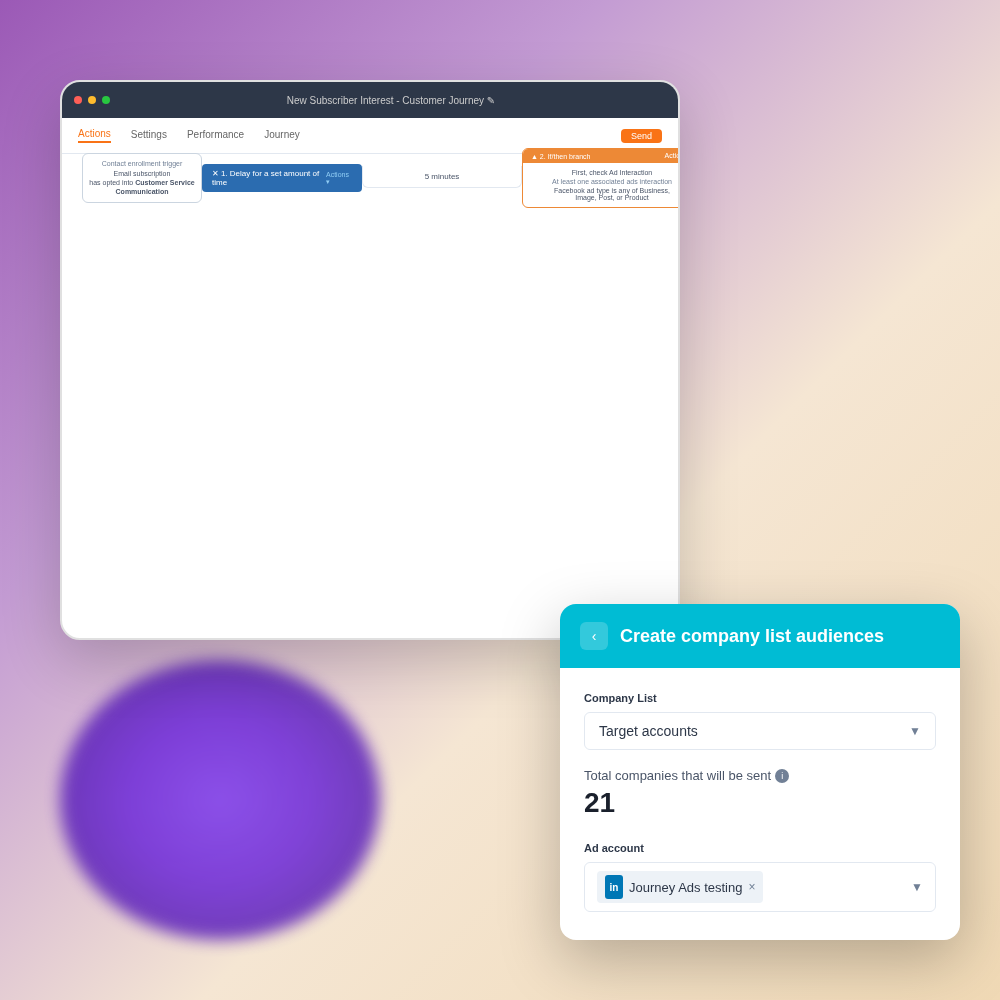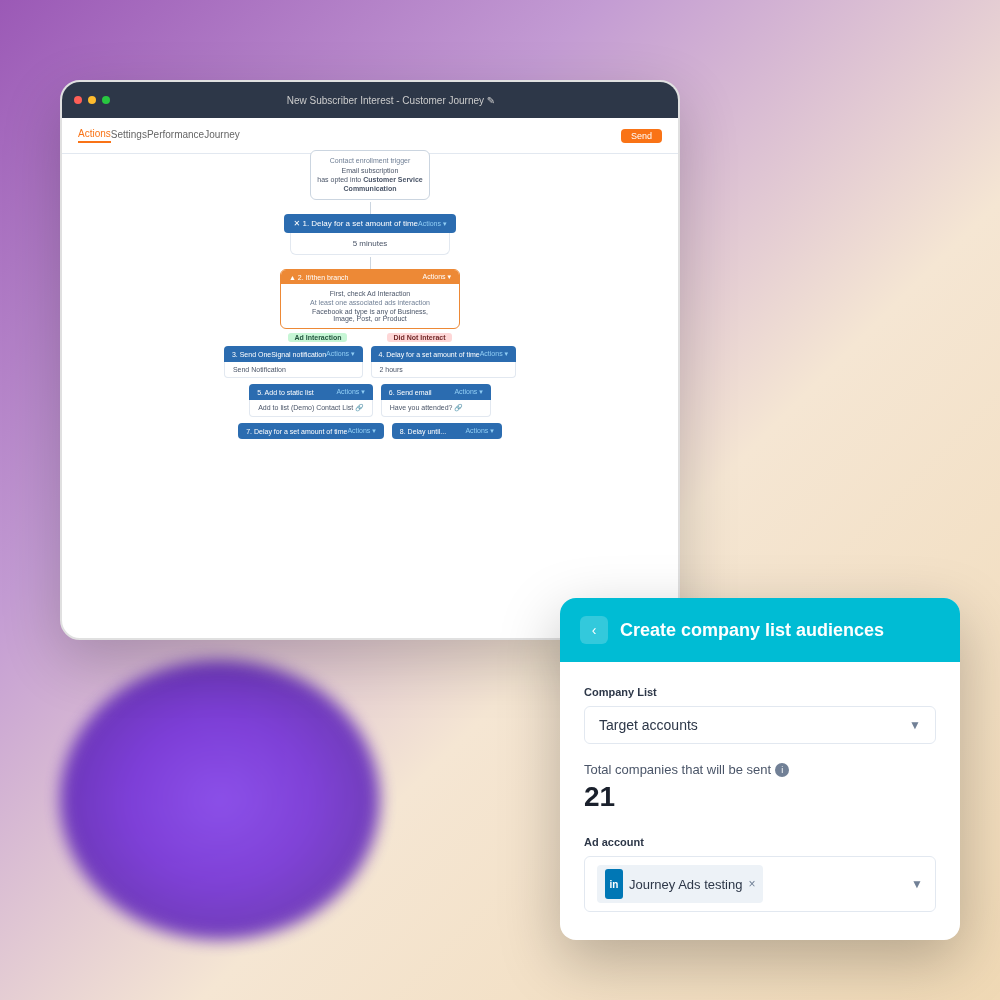--- a/index.html
+++ b/index.html
@@ -72,20 +72,21 @@
       font-size: 10px;
     }
 
     .device-main-tabs {
       background: #fff;
       border-bottom: 1px solid #e2e8f0;
       display: flex;
       align-items: center;
       padding: 0 16px;
       height: 36px;
+      gap: 20px;
     }
 
     .tab-item {
       font-size: 10px;
       color: #666;
       cursor: pointer;
       padding-bottom: 2px;
     }
 
     .tab-item.active {
@@ -268,21 +269,21 @@
       display: flex;
       align-items: center;
       gap: 6px;
       background: #edf2f7;
       border-radius: 4px;
       padding: 4px 8px;
     }
 
     .linkedin-icon {
       width: 18px;
-      height: 30px;
+      height: 24px;
       background: #0077b5;
       border-radius: 3px;
       display: flex;
       align-items: center;
       justify-content: center;
       color: #fff;
       font-size: 10px;
       font-weight: 700;
     }
 
@@ -302,21 +303,21 @@
       position: absolute;
       top: 58px;
       left: 0;
       right: 0;
       bottom: 0;
       overflow: hidden;
     }
 
     .wf-inner {
       display: flex;
-      flex-direction: column;
+      flex-direction: row;
       align-items: center;
       padding: 8px 20px;
       gap: 0;
     }
 
   </style>
 </head>
 <body>
 
 <div class="bg-gradient"></div>

